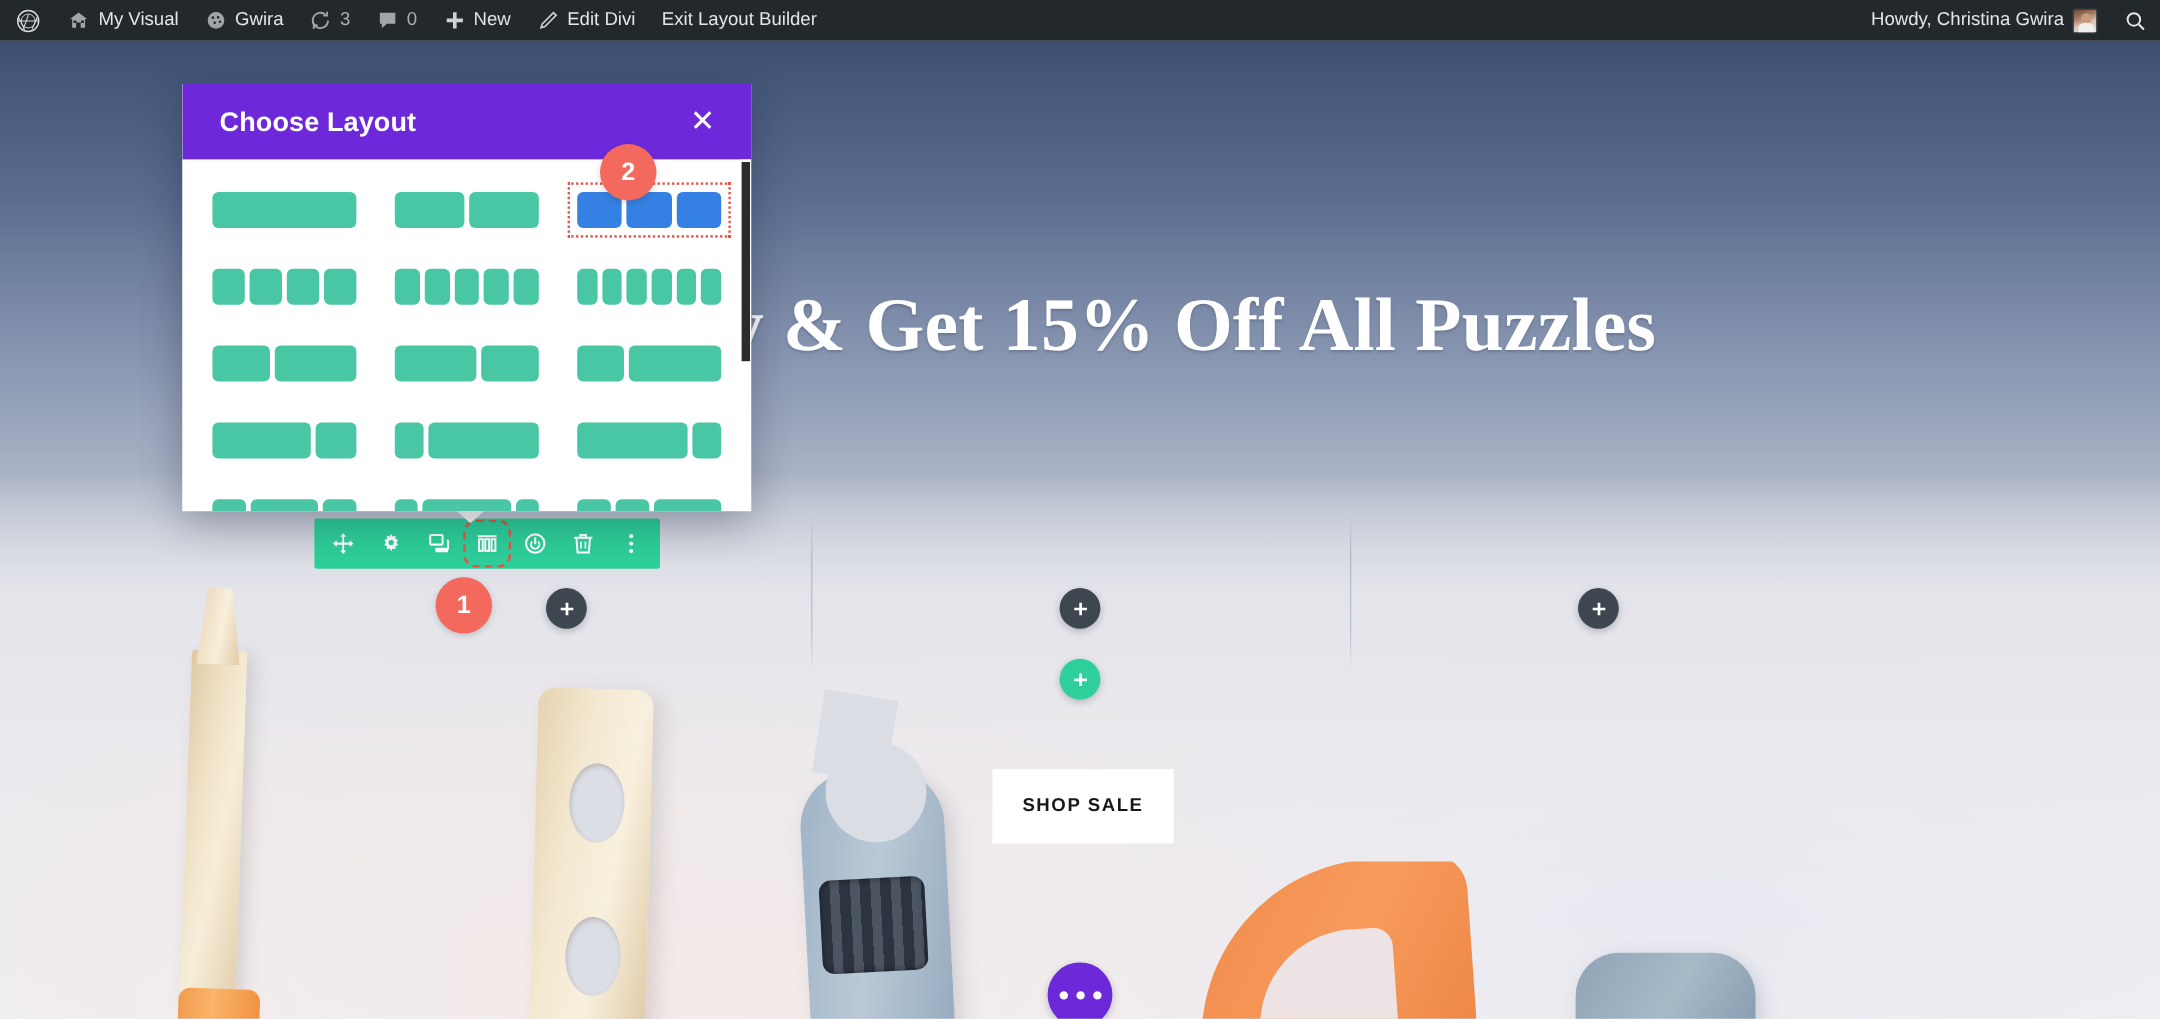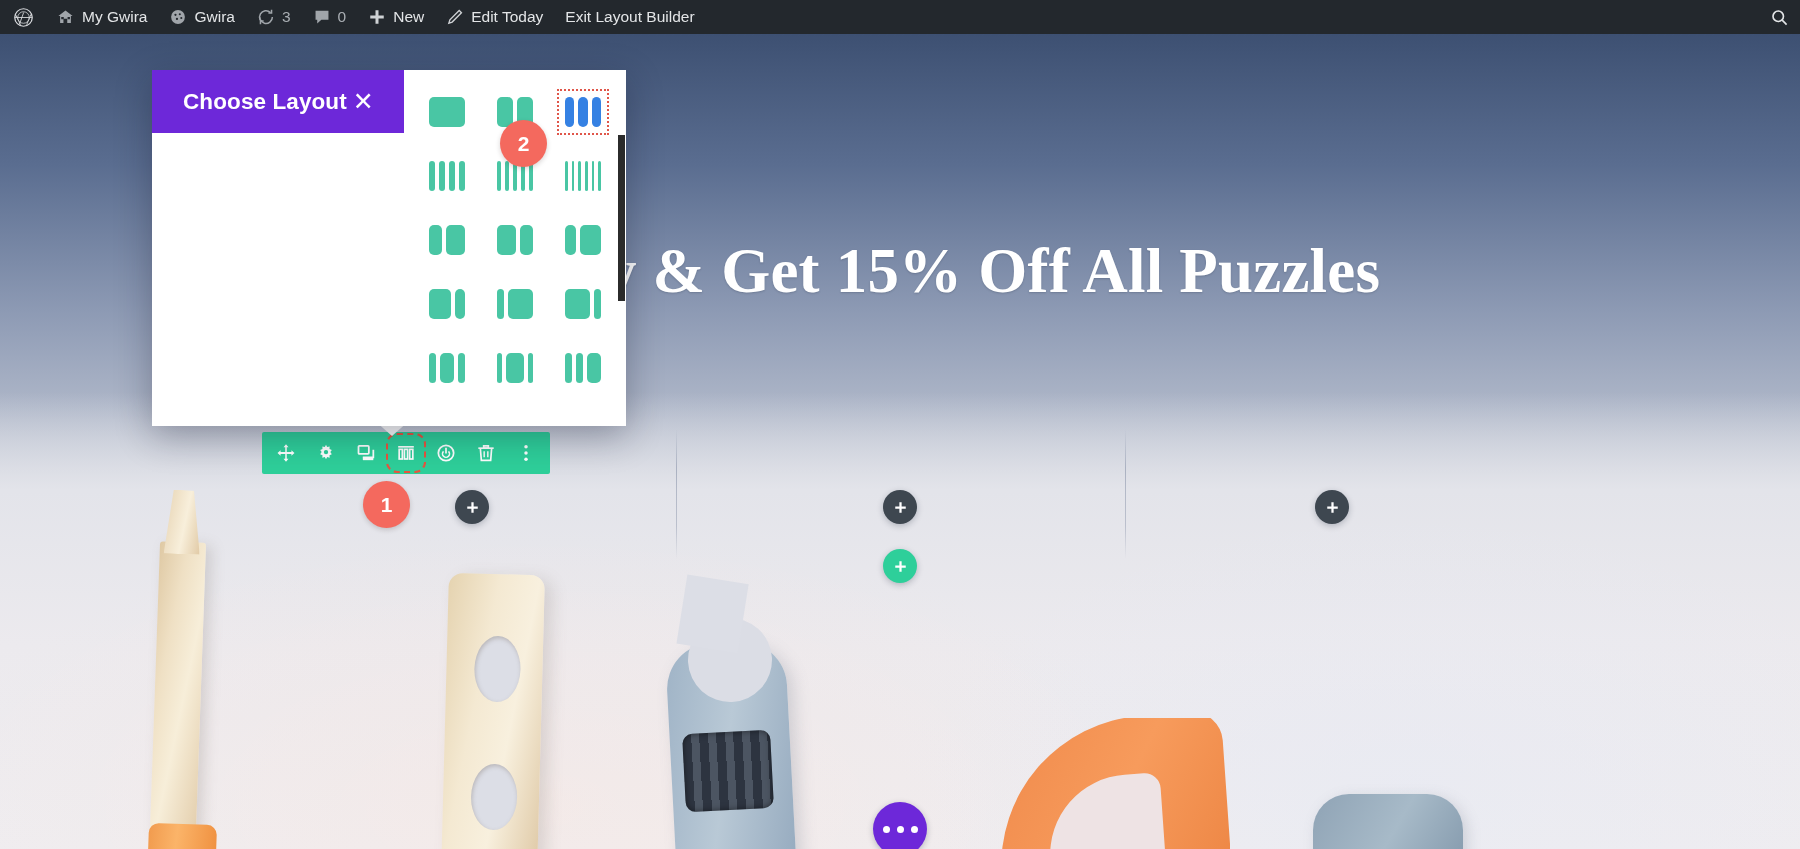--- a/index.html
+++ b/index.html
@@ -229,21 +229,21 @@
     z-index:601;
   }
 
   
   #modal {
     position:absolute; left:152px; top:70px;
     width:474px; height:356px;
     background:#ffffff;
     box-shadow: 0 10px 34px rgba(15,20,40,.32);
     z-index:700;
-    display:flex; 
+    display:flex; flex-direction:column;
     overflow:hidden;
   }
   #modal-header {
     height:63px; background:#6d28d9;
     display:flex; align-items:center; justify-content:space-between;
     padding: 0 24px 0 31px;
     flex: 0 0 auto;
   }
   #modal-title {
     color:#fff; font-size:22.5px; font-weight:700; letter-spacing:.1px;
@@ -313,21 +313,21 @@
     </span>
   </div>
 
   <div class="ab-item">
     <span class="ab-icon">
       <svg width="19" height="19" viewBox="0 0 24 24" fill="#a0a5aa">
         <path d="M12 3 L3 10 h2.2 v9 h4.2 v-5.4 h4.8 V19 h4.6 v-9 H21z"></path>
         <path d="M6.6 11.5 h3.2 v2.6 H6.6z M14.6 11.5 h3 v2.6 h-3z" fill="#23282d"></path>
       </svg>
     </span>
-    <span>My Gwira</span>
+    <span>My Visual</span>
   </div>
 
   <div class="ab-item">
     <span class="ab-icon">
       <svg width="18" height="18" viewBox="0 0 24 24" fill="none" stroke="#a0a5aa" stroke-width="1.6">
         <circle cx="12" cy="12" r="9.2" fill="#a0a5aa" stroke="none"></circle>
         <circle cx="8.6" cy="9" r="1.5" fill="#23282d" stroke="none"></circle>
         <circle cx="14.4" cy="8.4" r="1.4" fill="#23282d" stroke="none"></circle>
         <circle cx="16.4" cy="13.4" r="1.4" fill="#23282d" stroke="none"></circle>
         <circle cx="10.6" cy="14.6" r="1.5" fill="#23282d" stroke="none"></circle>
@@ -365,29 +365,33 @@
     </span>
     <span>New</span>
   </div>
 
   <div class="ab-item">
     <span class="ab-icon">
       <svg width="18" height="18" viewBox="0 0 24 24" fill="none" stroke="#cfd2d5" stroke-width="1.8">
         <path d="M17.6 3.4 L20.6 6.4 L8.2 18.8 L3.8 20.2 L5.2 15.8z"></path>
       </svg>
     </span>
-    <span>Edit Today</span>
+    <span>Edit Divi</span>
   </div>
 
   <div class="ab-item">
     <span>Exit Layout Builder</span>
   </div>
 
   <div class="ab-spacer"></div>
 
+  <div class="ab-item">
+    <span>Howdy, Christina Gwira</span>
+    <span class="avatar-img"></span>
+  </div>
 
   <div class="ab-item">
     <span class="ab-icon">
       <svg width="19" height="19" viewBox="0 0 24 24" fill="none" stroke="#e3e5e7" stroke-width="2.1">
         <circle cx="10.4" cy="10.4" r="6.6"></circle>
         <path d="M15.4 15.4 L21 21"></path>
       </svg>
     </span>
   </div>
 </div>
@@ -414,20 +418,21 @@
     <div class="tool-knob"></div>
 
     <div class="col-rail" style="left:676px;"></div>
     <div class="col-rail" style="left:1125px;"></div>
   </div>
 
   <div id="hero">
     <div id="hero-title">p Today &amp; Get 15% Off All Puzzles</div>
   </div>
 
+  <div id="shop-sale-btn">SHOP SALE</div>
 
   <div class="round-btn btn-dark" style="left:455px; top:456px;">
     <span>
       <svg width="15" height="15" viewBox="0 0 24 24" fill="#fff">
           <path d="M10.2 3.6h3.6v6.6h6.6v3.6h-6.6v6.6h-3.6v-6.6H3.6v-3.6h6.6z"></path>
         </svg>
     </span>
   </div>
   <div class="round-btn btn-dark" style="left:883px; top:456px;">
     <span>

